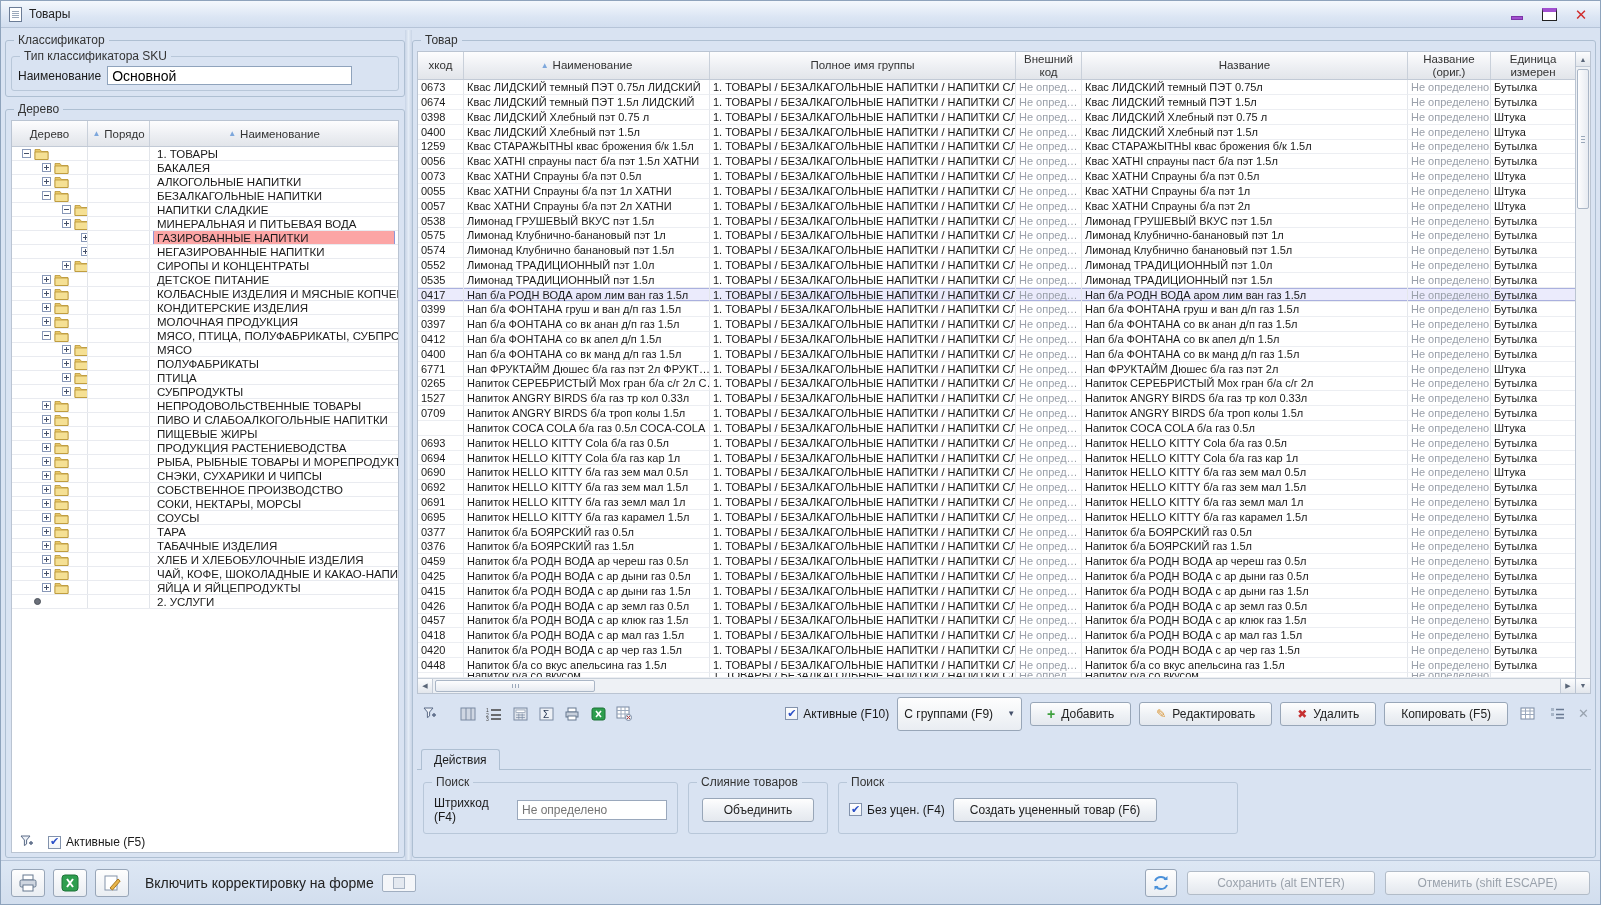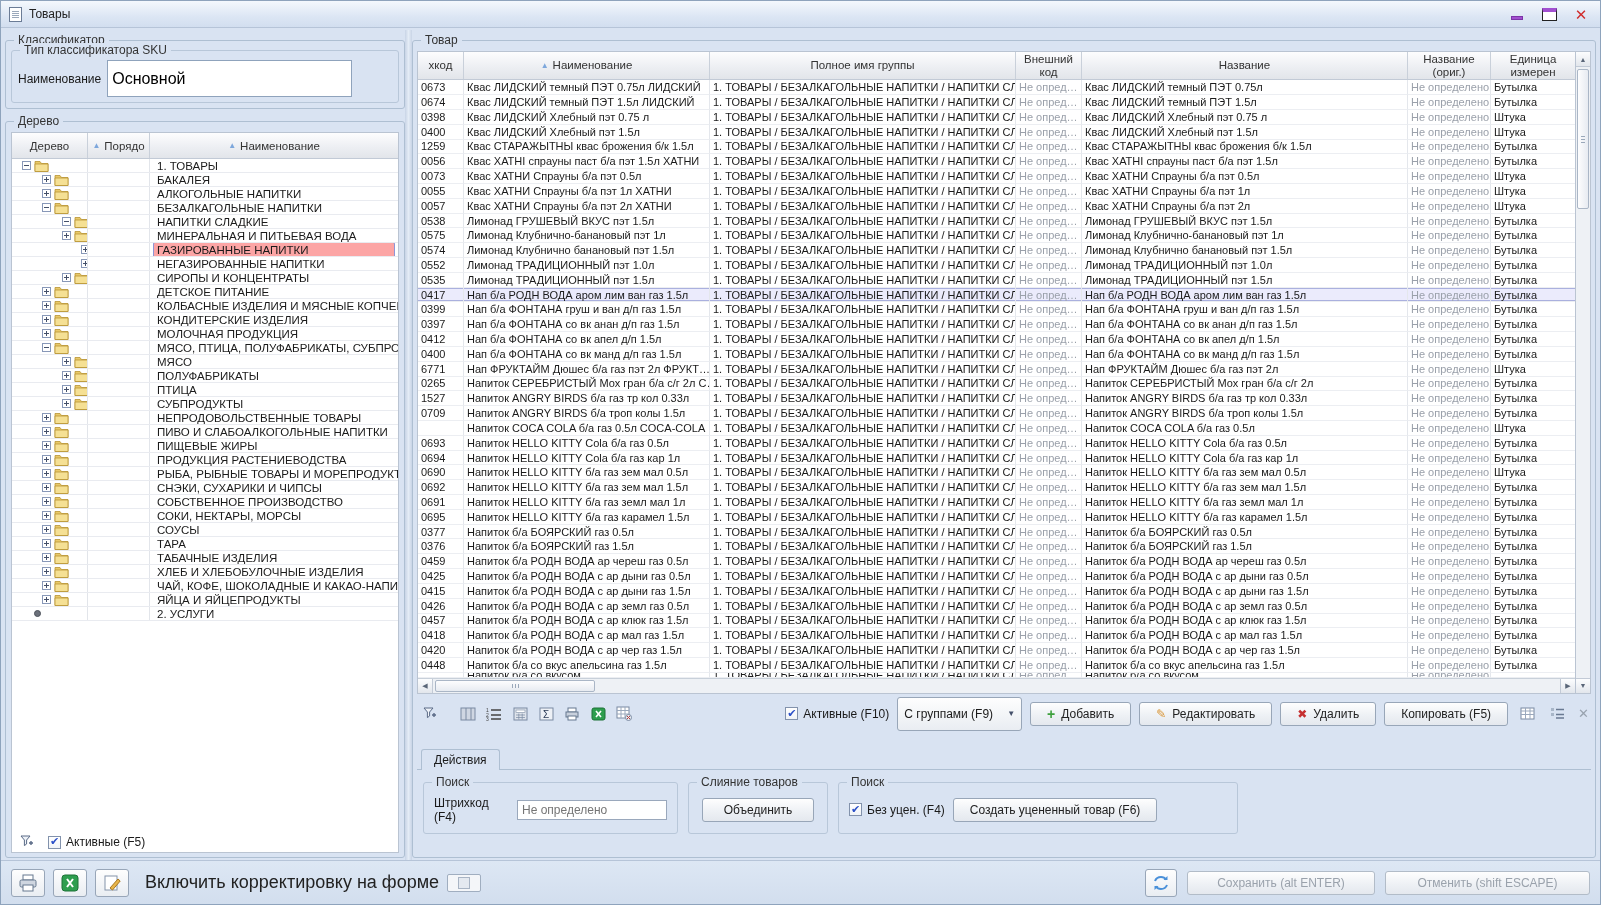--- a/index.html
+++ b/index.html
@@ -26,24 +26,24 @@
   .main { flex:1; display:flex; min-height:0; padding:2px 2px 0 2px; }
   .left-panel { width:402px; flex:0 0 402px; display:flex; flex-direction:column; min-height:0; padding:2px 0 2px 2px; }
   .splitter { width:7px; flex:0 0 7px; background:linear-gradient(90deg,#c8d4e6,#e4ecf6,#c8d4e6); }
   .right-panel { flex:1; min-width:0; display:flex; flex-direction:column; padding:2px 2px 2px 0; }
 
   
   .groupbox { position:relative; border:1px solid #aebfd2; border-radius:3px; padding:8px 5px 5px 5px; }
   .gb-label { position:absolute; top:-8px; left:8px; background:#d9e3f2; padding:0 4px; font-size:12px; color:#333; }
 
   .classifier-box { margin-top:8px; flex:0 0 52px; }
-  .type-box { position:relative; border:1px solid #b8c7d9; border-radius:3px; margin-top:1px; padding:9px 6px 5px 6px; }
+  .type-box { position:relative; border:1px solid #b8c7d9; border-radius:3px; margin-top:7px; padding:9px 6px 5px 6px; }
   .name-row { display:flex; align-items:center; gap:6px; }
   .name-row label { font-size:12px; }
-  .name-input { flex:1; height:37px; border:1px solid #8fa3bc; background:#fff; font-size:16px; padding:0 4px;
+  .name-input { flex:1; height:19px; border:1px solid #8fa3bc; background:#fff; font-size:14px; padding:0 4px;
                 font-family:inherit; max-width:245px; }
 
   .tree-box { margin-top:12px; flex:1; display:flex; flex-direction:column; min-height:0; padding:10px 5px 4px 5px; }
   .tree-table { flex:1; display:flex; flex-direction:column; border:1px solid #bac4d2; background:#fff; min-height:0; }
   .tree-header { display:flex; flex:0 0 26px; background:linear-gradient(#fdfdfe,#edeff3 55%,#e2e5ea);
                  border-bottom:1px solid #c2cad6; font-size:11.5px; color:#333; }
   .tree-header .th { display:flex; align-items:center; justify-content:center; gap:4px; border-right:1px solid #c9d0da; }
   .th-tree { width:76px; flex:0 0 76px; }
   .th-order { width:62px; flex:0 0 62px; }
   .th-name { flex:1; border-right:none !important; }
@@ -135,21 +135,21 @@
             display:flex; align-items:center; gap:8px; height:52px; }
   .act-gb .gb-label { background:#d9e3f2; }
   .barcode-input { width:150px; height:20px; border:1px solid #9aa8bc; background:#fff; font-size:12px; padding:0 4px;
                    font-family:inherit; color:#9aa0aa; }
 
   
   .statusbar { flex:0 0 44px; background:linear-gradient(#dde7f4,#d2deee); border-top:1px solid #b6c4d8;
                display:flex; align-items:center; gap:8px; padding:0 10px; }
   .sb-btn { width:34px; height:28px; display:flex; align-items:center; justify-content:center;
             background:linear-gradient(#fefefe,#e9edf2); border:1px solid #98a6b8; border-radius:3px; cursor:pointer; }
-  .sb-text { margin-left:8px; font-size:18px; color:#222; }
+  .sb-text { margin-left:8px; font-size:14px; color:#222; }
   .toggle-frame { width:34px; height:18px; border:1px solid #a0aec0; background:#f4f6f9; border-radius:2px;
                   display:flex; align-items:center; justify-content:center; }
   .toggle-inner { width:12px; height:12px; border:1px solid #a8b4c4; background:#e4e9f0; }
   .sb-right { margin-left:auto; display:flex; align-items:center; gap:10px; }
   .btn.disabled { color:#9aa2ac; border-color:#b2bcc8; cursor:default; }
 
   .filler { flex:1; }
 </style>
 </head>
 <body>

